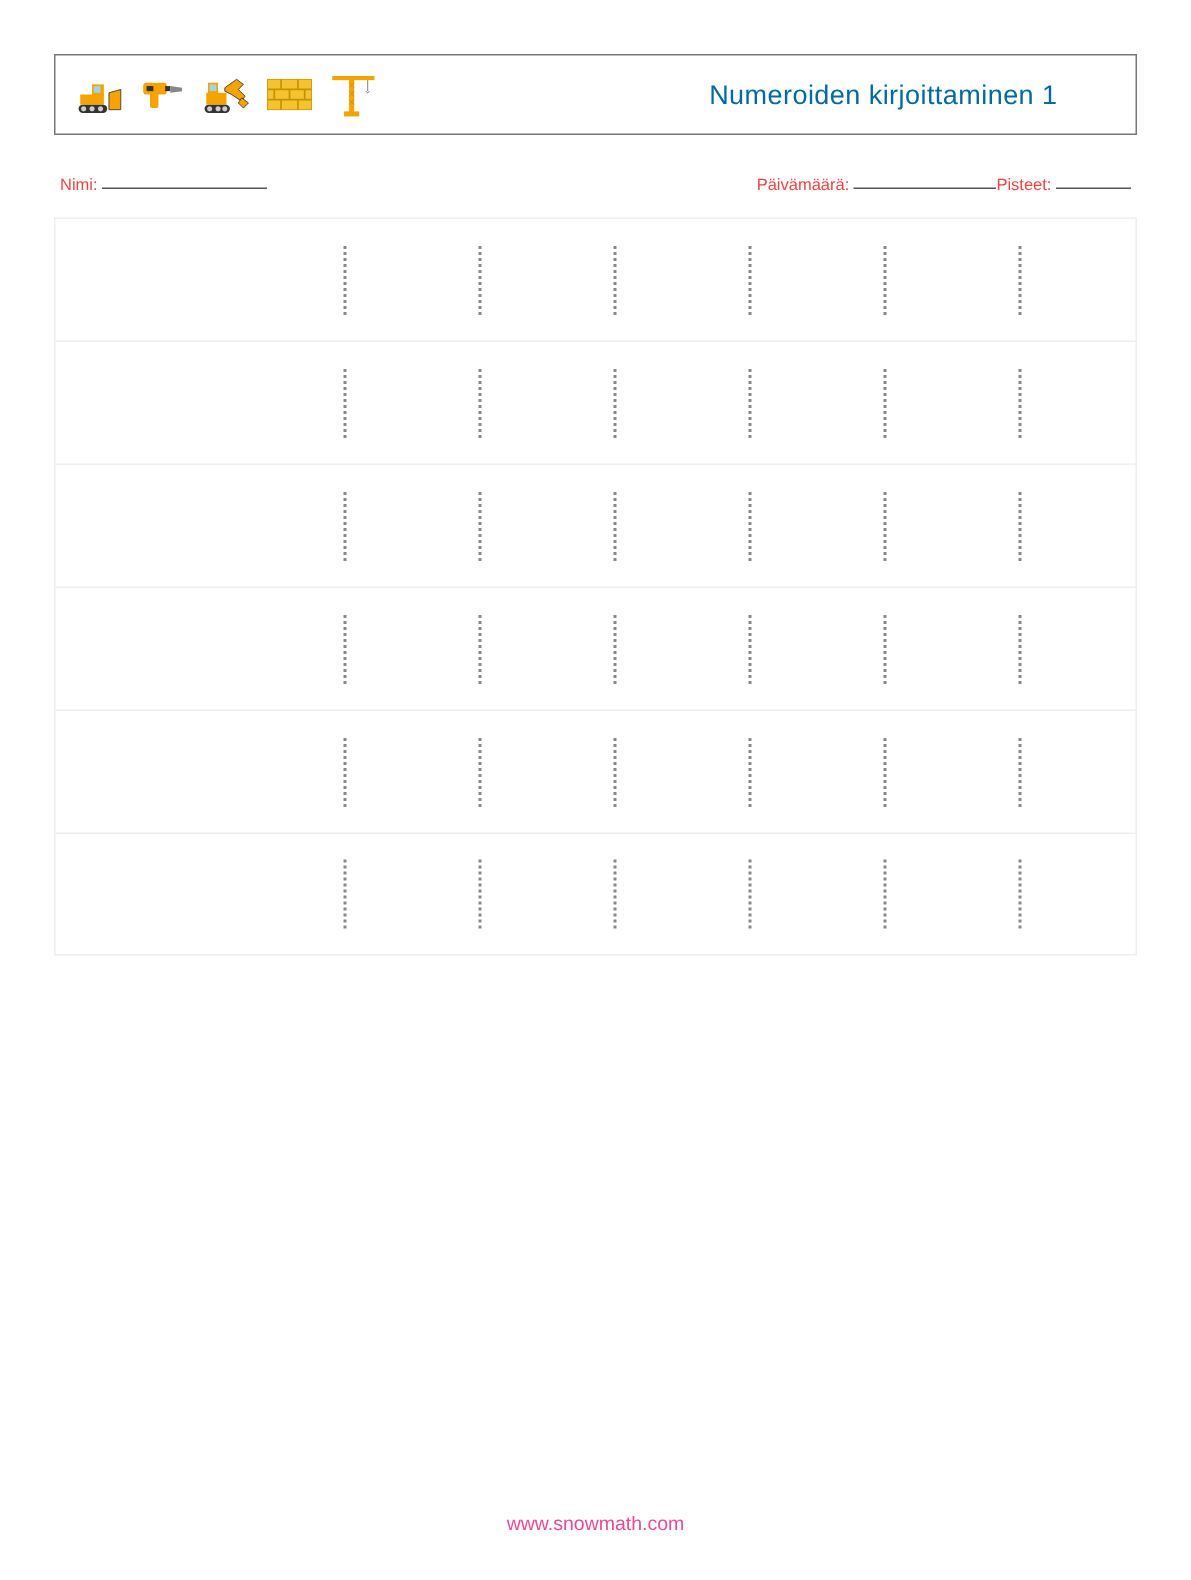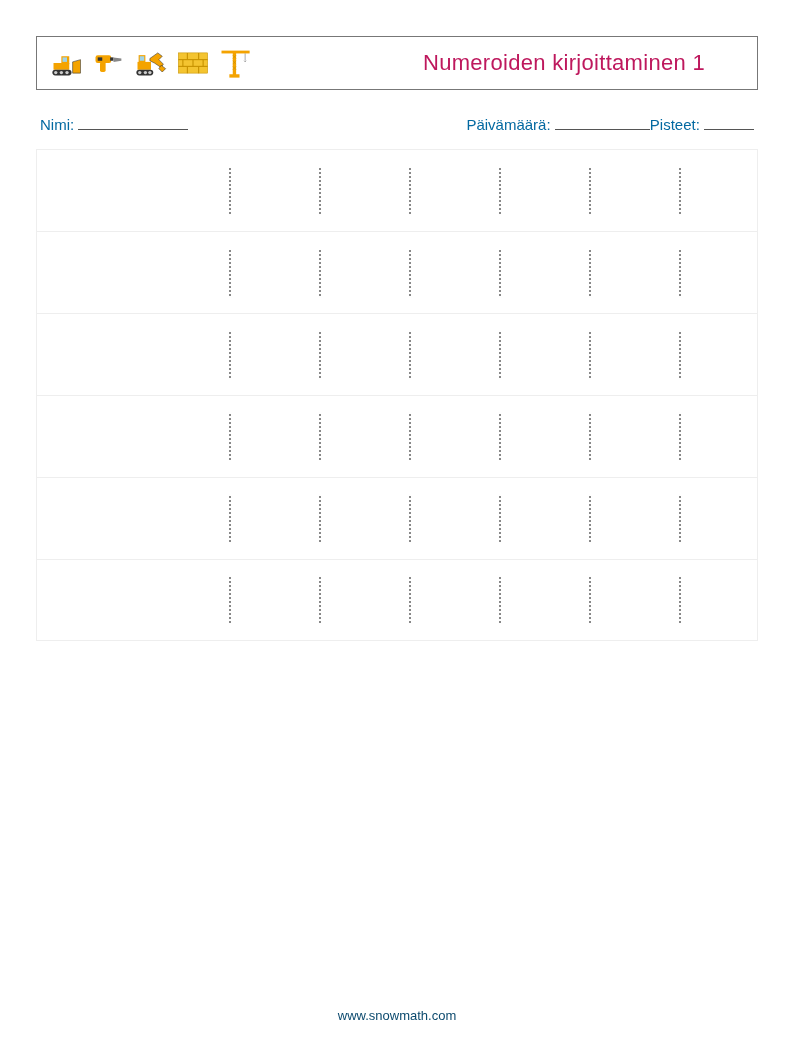--- a/index.html
+++ b/index.html
@@ -31,30 +31,30 @@
     display: flex;
     gap: 6px;
     align-items: center;
   }
   .icons svg {
     width: 36px;
     height: 36px;
     flex-shrink: 0;
   }
   .title {
-    font-size: 22px;
-    color: #be185d;
+    font-size: 18px;
+    color: #0369a1;
     padding-right: 40px;
     letter-spacing: 0.3px;
   }
   .info-row {
     display: flex;
     justify-content: space-between;
-    font-size: 15px;
-    color: #0369a1;
+    font-size: 11px;
+    color: #ef4444;
     padding: 0 4px;
     margin-bottom: 16px;
   }
   .info-right {
     display: flex;
   }
   .blank-line {
     display: inline-block;
     border-bottom: 1px solid #555;
     height: 0.95em;
@@ -90,21 +90,21 @@
     height: 46px;
     border-left: 2px dotted #888;
   }
   .footer {
     position: absolute;
     bottom: 30px;
     left: 0;
     width: 100%;
     text-align: center;
     font-size: 13px;
-    color: #0c4a6e;
+    color: #ec4899;
   }
 </style>
 </head>
 <body>
 
 <div class="page">
 
   <div class="header-box">
     <div class="icons">
 

